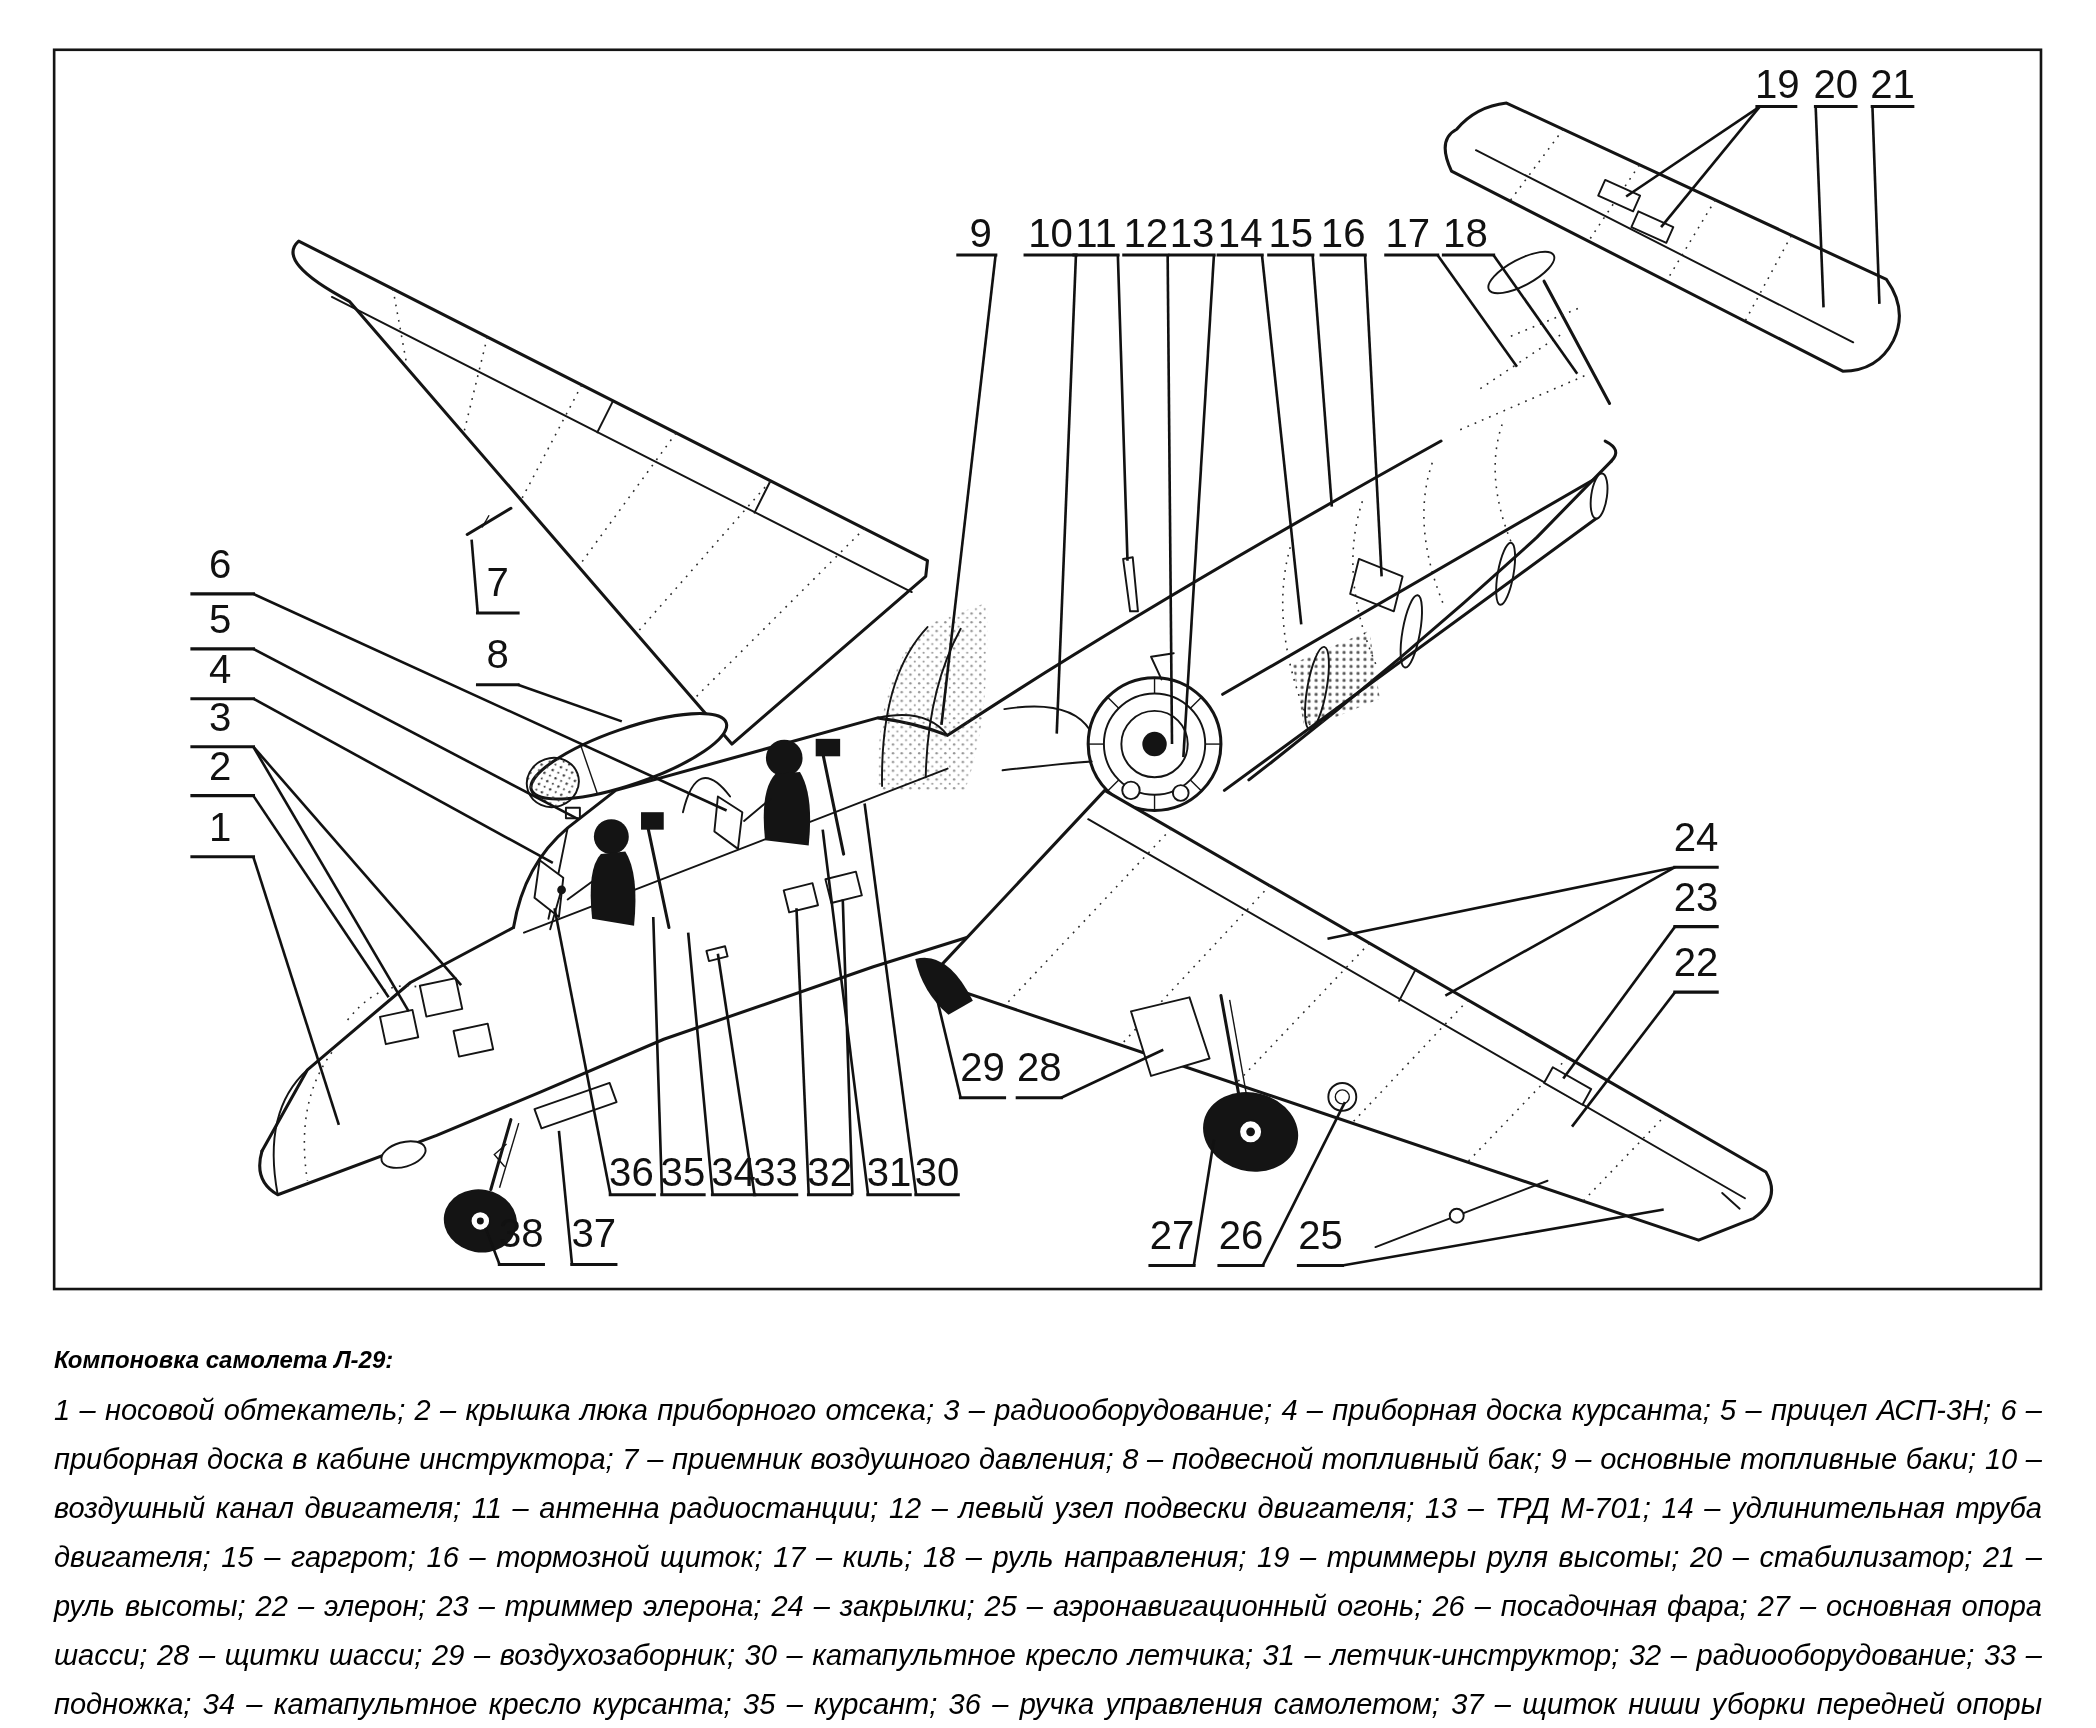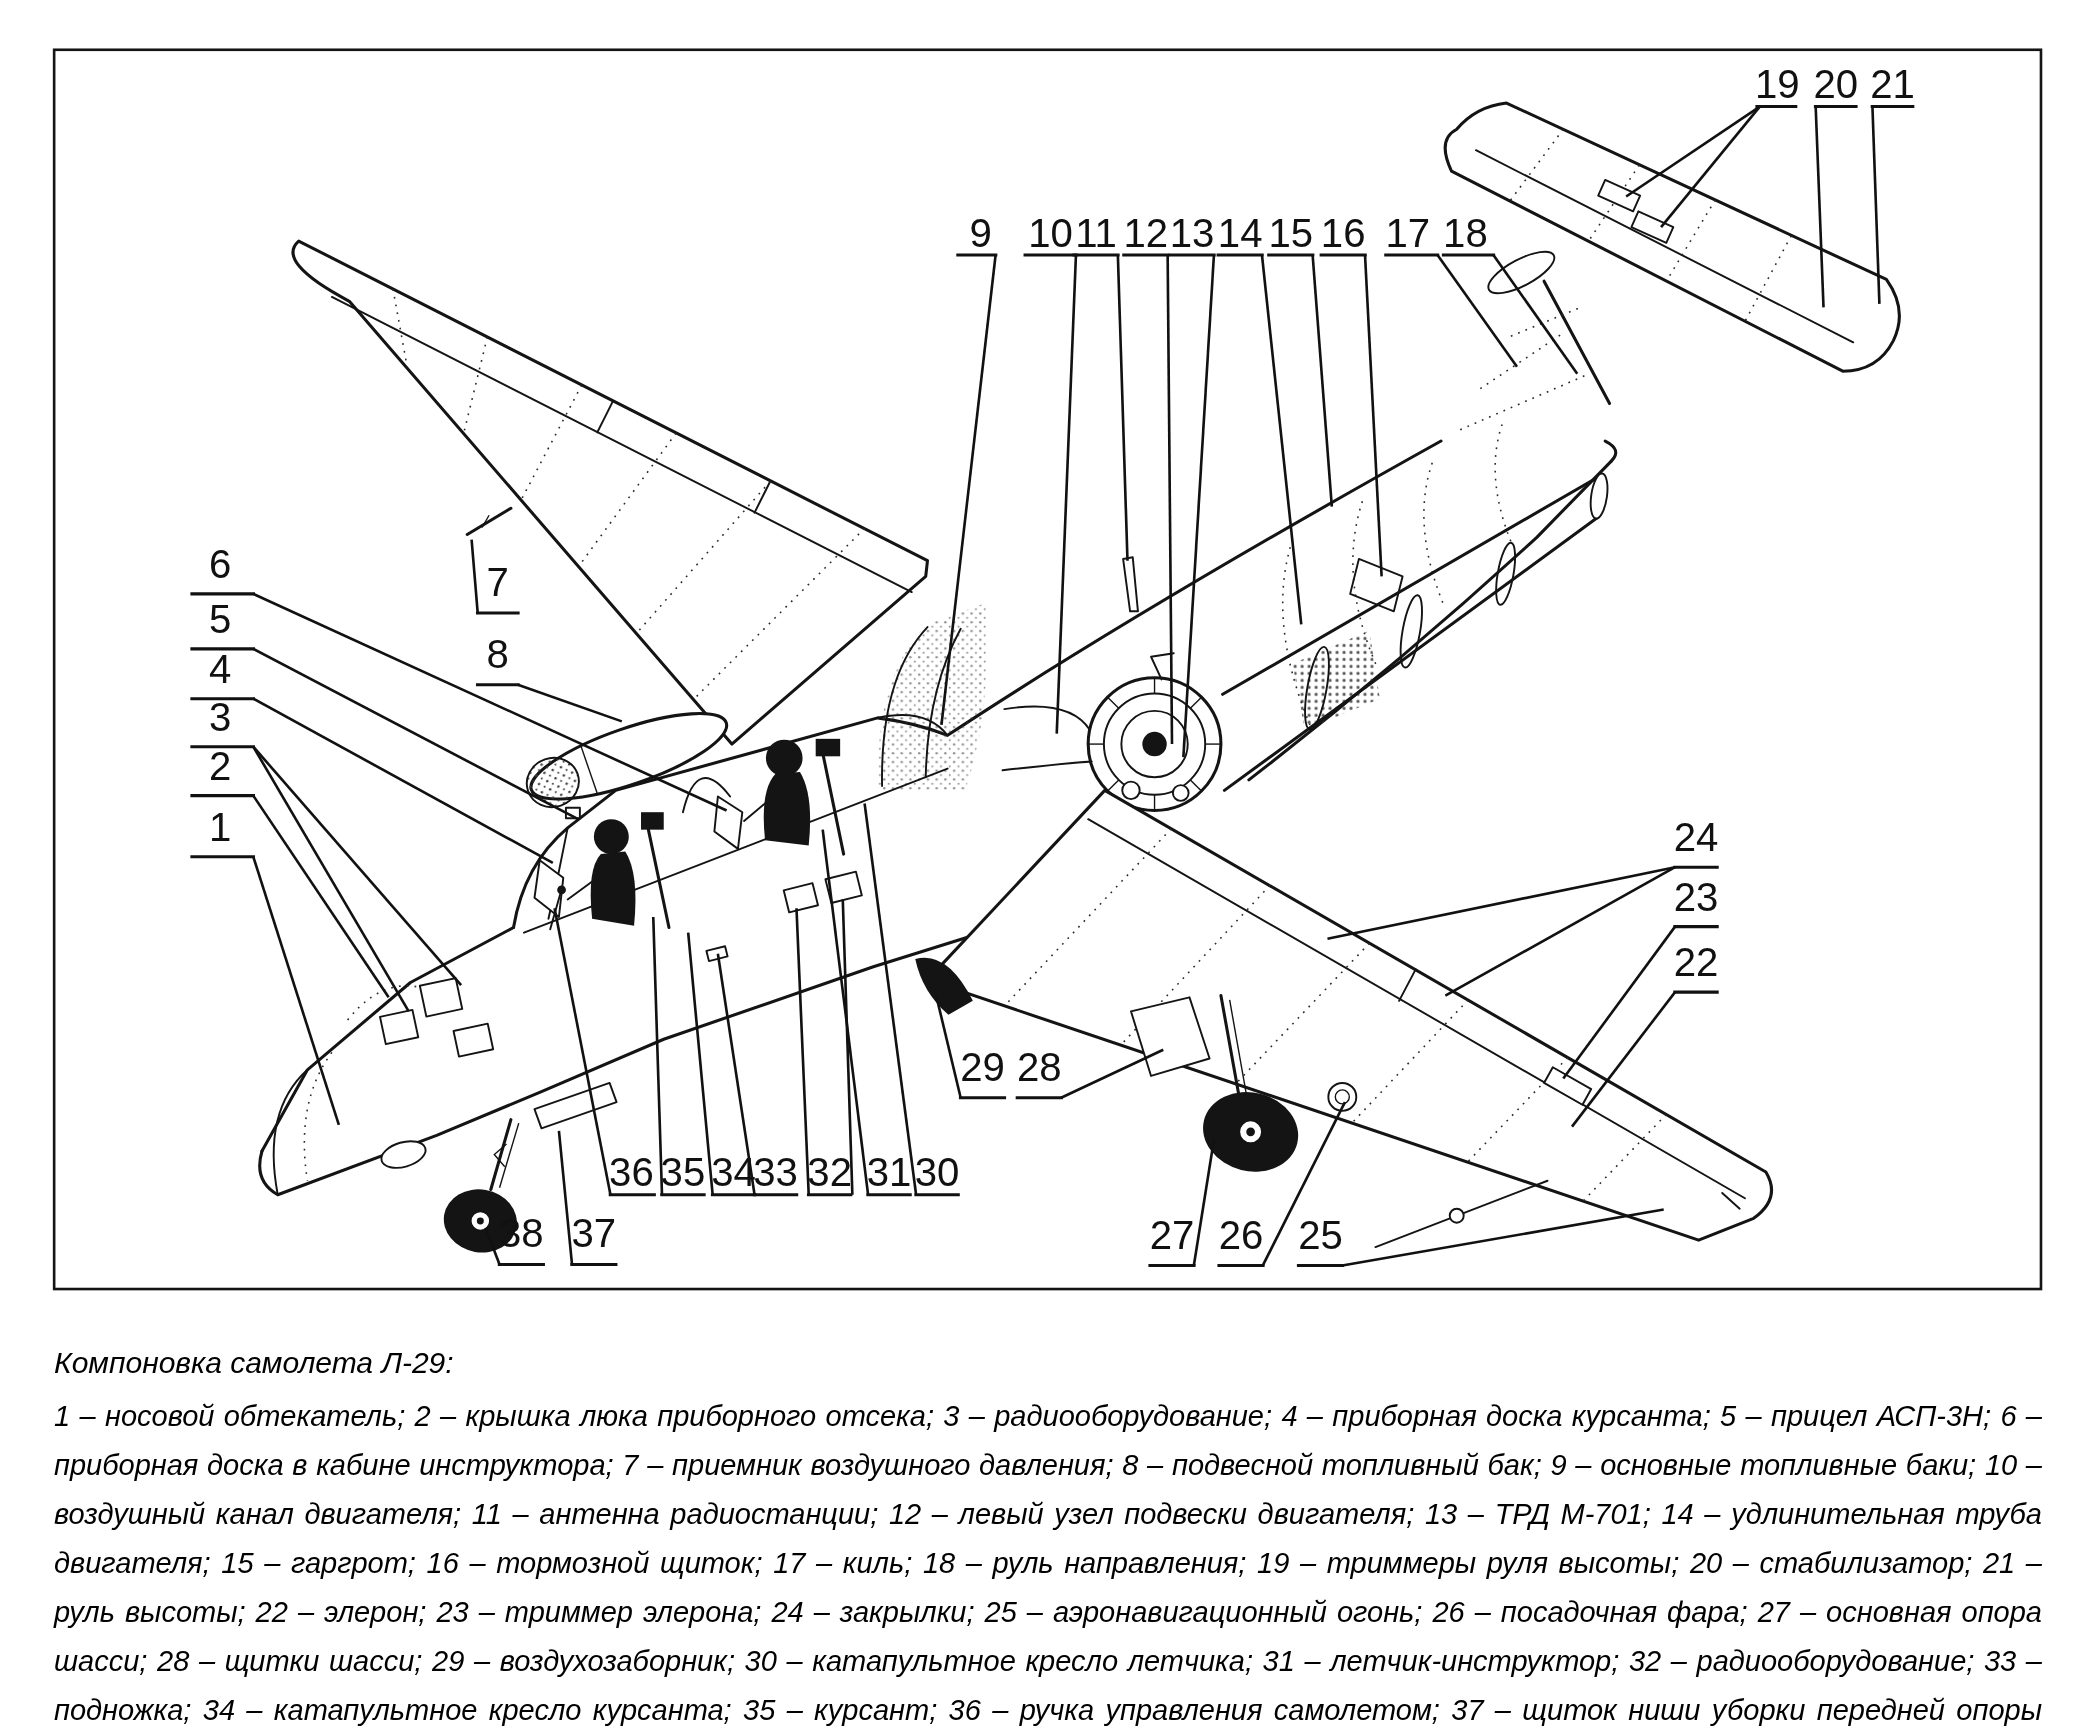--- a/index.html
+++ b/index.html
@@ -6,21 +6,21 @@
   body{width:2096px;height:1728px;position:relative;font-family:"Liberation Sans","DejaVu Sans",sans-serif;}
   #figure-wrap{position:absolute;left:0;top:0;width:2096px;height:1310px;}
   svg{display:block;}
   .outline{fill:none;stroke:#141414;stroke-width:3.5;stroke-linecap:round;stroke-linejoin:round;}
   .thin{fill:none;stroke:#141414;stroke-width:2.2;stroke-linecap:round;stroke-linejoin:round;}
   .hair{fill:none;stroke:#141414;stroke-width:1.6;}
   .rib{fill:none;stroke:#2a2a2a;stroke-width:1.8;stroke-dasharray:2 7;}
   .solidblk{fill:#141414;stroke:none;}
   .whitefill{fill:#ffffff;}
   #caption{position:absolute;left:54px;top:1346px;width:1988px;color:#000;}
-  #caption .title{font-size:30px;font-weight:normal;font-style:italic;margin:0 0 12.2px 0;}
+  #caption .title{font-size:24px;font-weight:bold;font-style:italic;margin:0 0 12.2px 0;}
   #caption .body{font-size:29px;font-style:italic;line-height:49px;text-align:justify;margin:0;}
 </style>
 </head>
 <body>
 
 <div id="figure-wrap">
 <svg width="2096" height="1310" viewBox="0 0 2400 1500" xmlns="http://www.w3.org/2000/svg">
   <defs>
     <pattern id="stip" width="10" height="10" patternUnits="userSpaceOnUse">
       <circle cx="2.5" cy="2.5" r="1.4" fill="#3a3a3a"></circle>

